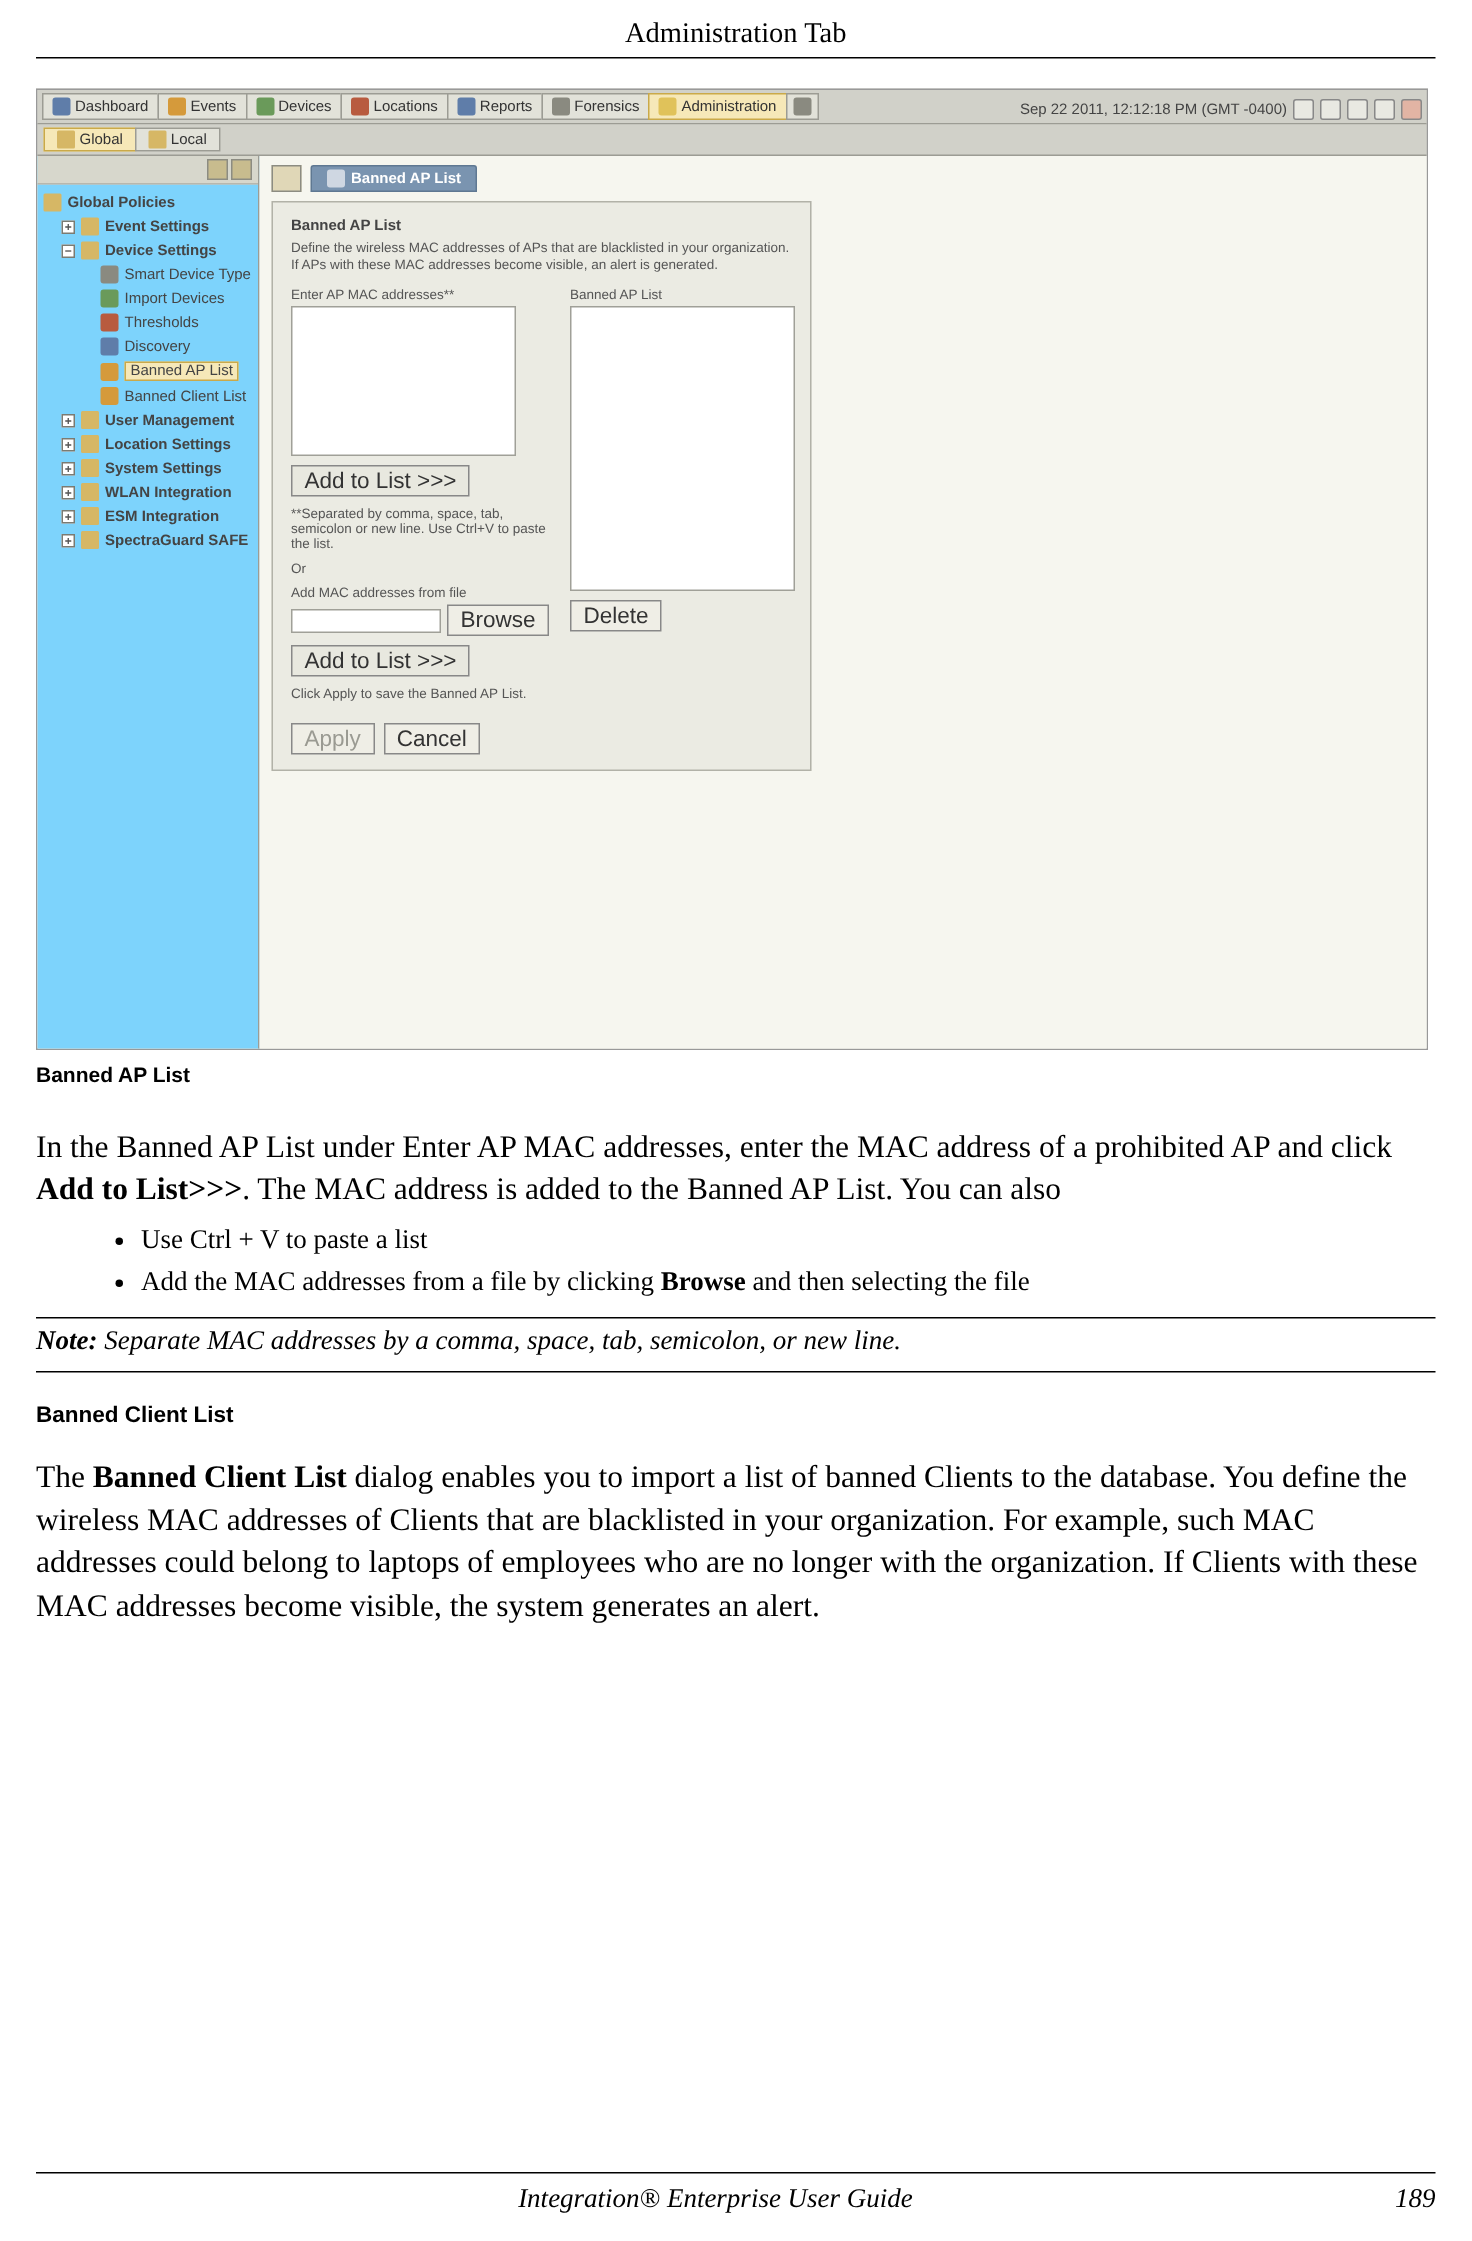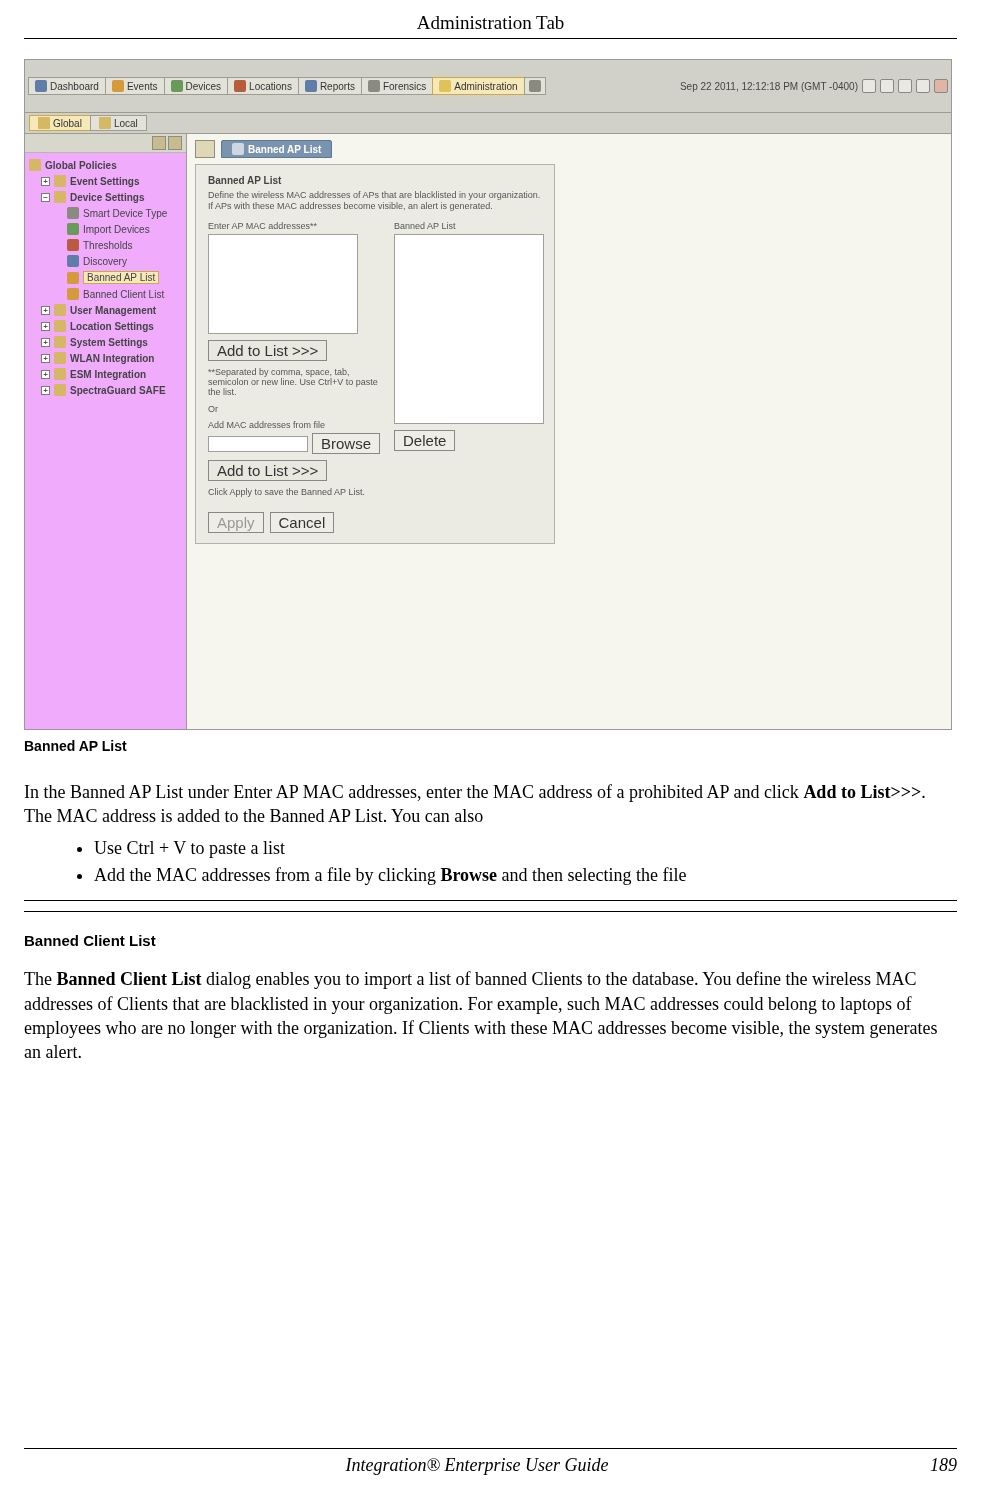--- a/index.html
+++ b/index.html
@@ -35,24 +35,24 @@
     width: 928px;
     border: 1px solid #999;
     background: #d7d7d0;
     font-family: Tahoma, Verdana, Arial, sans-serif;
     font-size: 10px;
     color: #333;
     margin-bottom: 8px;
   }
   .app-topbar {
     display: flex;
-    align-items: center;
+    align-items: flex-end;
     background: #d1d1c9;
     border-bottom: 1px solid #9c9c94;
-    padding: 17px 3px;
+    padding: 2px 3px;
     justify-content: space-between;
     gap: 17px;
   }
   .app-tabs { display: flex; gap: 0; }
   .app-tab {
     display: flex;
     align-items: center;
     gap: 3px;
     padding: 2px 6px;
     border: 1px solid #9c9c94;
@@ -111,23 +111,23 @@
   }
   .loc-btn.global { background: #f6e8b8; border-color: #caa949; }
 
   .app-body {
     display: flex;
     height: 595px;
     background: #f2f2ea;
   }
   
   .sidebar {
-    width: 162px;
+    width: 148px;
     border-right: 1px solid #9c9c94;
-    background: #f0abfc;
+    background: #7dd3fc;
     display: flex;
     flex-direction: column;
   }
   .sidebar-tools {
     display: flex;
     justify-content: flex-end;
     gap: 2px;
     padding: 2px 4px;
     border-bottom: 1px solid #b7b7ad;
     background: #d7d7cc;
@@ -230,21 +230,21 @@
   .bottom-btns { margin-top: 14px; display: flex; gap: 6px; }
 
   
   .caption {
     font-family: Verdana, Arial, sans-serif;
     font-weight: bold;
     font-size: 14px;
     margin: 6px 0 26px 0;
   }
   .para {
-    font-size: 18px;
+    font-size: 21px;
     line-height: 1.35;
     margin: 0 0 6px 0;
   }
   ul.doc-list {
     margin: 4px 0 10px 0;
     padding-left: 70px;
   }
   ul.doc-list li {
     font-size: 18px;
     line-height: 1.55;
@@ -478,20 +478,23 @@
     </p>
 
     <ul class="doc-list">
       <li>Use Ctrl + V to paste a list</li>
       <li>
         <span>Add the MAC addresses from a file by clicking </span><b>Browse</b><span> and then selecting the file</span>
       </li>
     </ul>
 
     <hr class="hr">
+    <p class="note-line">
+      <b>Note:</b><span> Separate MAC addresses by a comma, space, tab, semicolon, or new line.</span>
+    </p>
     <hr class="hr">
 
     <div class="h3">Banned Client List</div>
 
     <p class="para">
       <span>The </span><b>Banned Client List</b><span> dialog enables you to import a list of banned Clients to the database. You define the wireless MAC addresses of Clients that are blacklisted in your organization. For example, such MAC addresses could belong to laptops of employees who are no longer with the organization. If Clients with these MAC addresses become visible, the system generates an alert.</span>
     </p>
   </div>
 
   <div class="page-footer">

